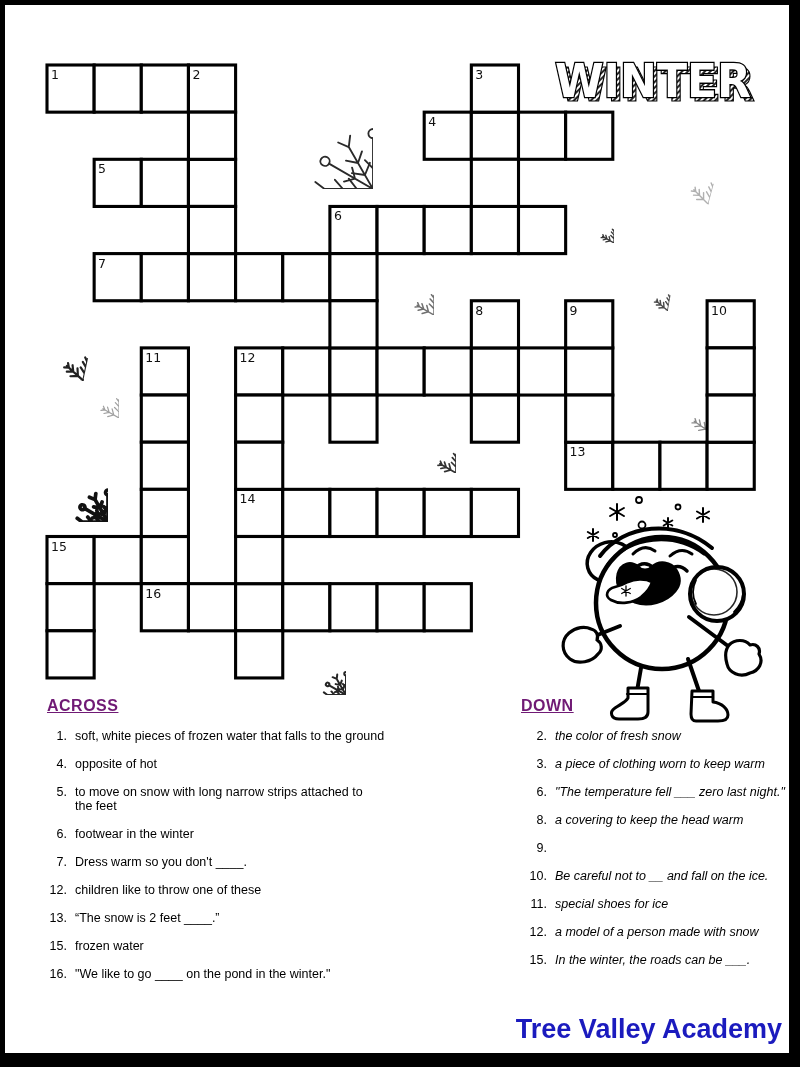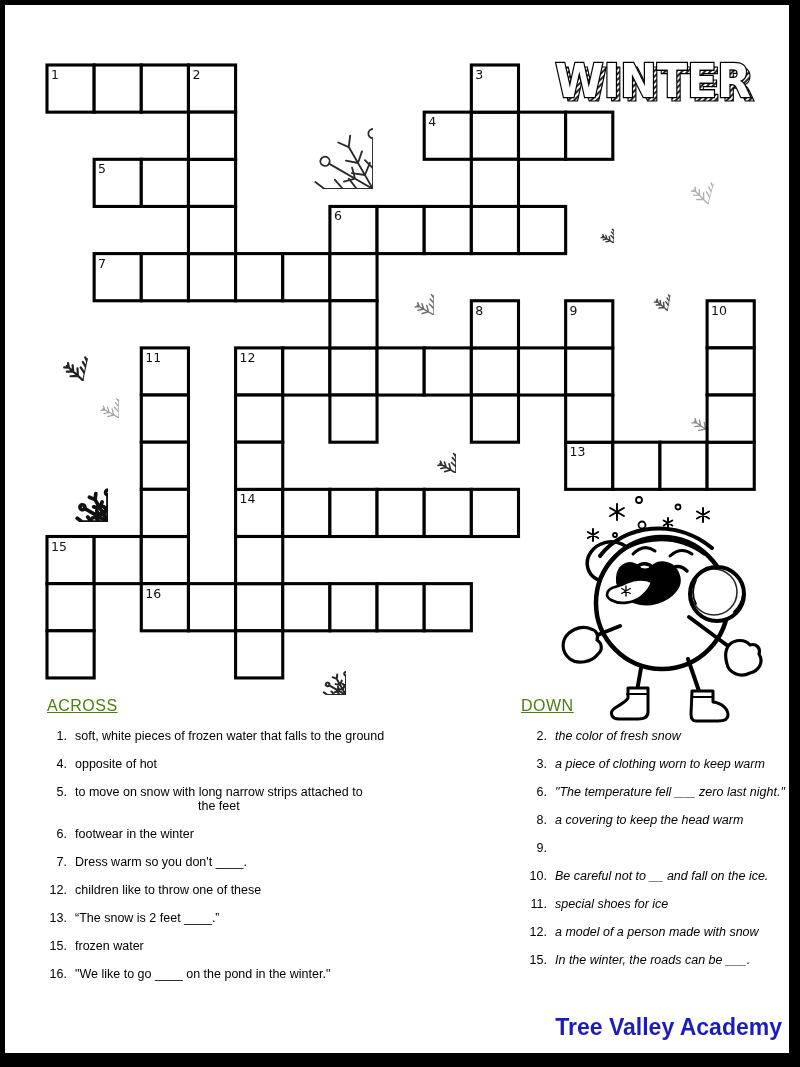--- a/index.html
+++ b/index.html
@@ -25,35 +25,35 @@
   .cellnum { font-family:"DejaVu Sans", sans-serif; font-size:12.5px; fill:#111; }
 
   .flake { position:absolute; stroke-linecap:round; }
 
   .snowman-svg { position:absolute; left:538px; top:490px; width:240px; height:245px; }
 
   .clue-col { position:absolute; top:697px; }
   .col-across { left:47px;  width:372px; }
   .col-down   { left:481px; width:308px;margin-left:40px; }
   .clue-heading {
-    font-size:16px; font-weight:normal; letter-spacing:0.5px;
-    text-decoration:underline; color:#4d7c0f; margin:0 0 14px 0;
+    font-size:16px; font-weight:bold; letter-spacing:0.5px;
+    text-decoration:underline; color:#701a75; margin:0 0 14px 0;
   }
   .clue { display:flex; margin-bottom:14px; color:#000; }
   .cnum { flex:0 0 20px; text-align:right; font-size:12.5px; line-height:14px; }
   .col-down .cnum { flex-basis:26px; }
   .ctext {
     margin-left:8px; font-size:12.5px; line-height:14px;
-    white-space:pre-wrap; max-width:340px;text-align:center;
+    white-space:pre-wrap; max-width:340px;
   }
   .col-down .ctext { max-width:272px; text-align:justify;font-style:italic; }
 
   .footer {
     position:absolute; right:18px; top:1014px;
-    font-size:23px; font-weight:bold; letter-spacing:0px;
+    font-size:27px; font-weight:bold; letter-spacing:0px;
   }
   .defs-svg { position:absolute; width:0; height:0; }
 </style>
 </head>
 <body>
 
 <div class="page">
 
   <div class="frame f-top"></div>
   <div class="frame f-left"></div>

